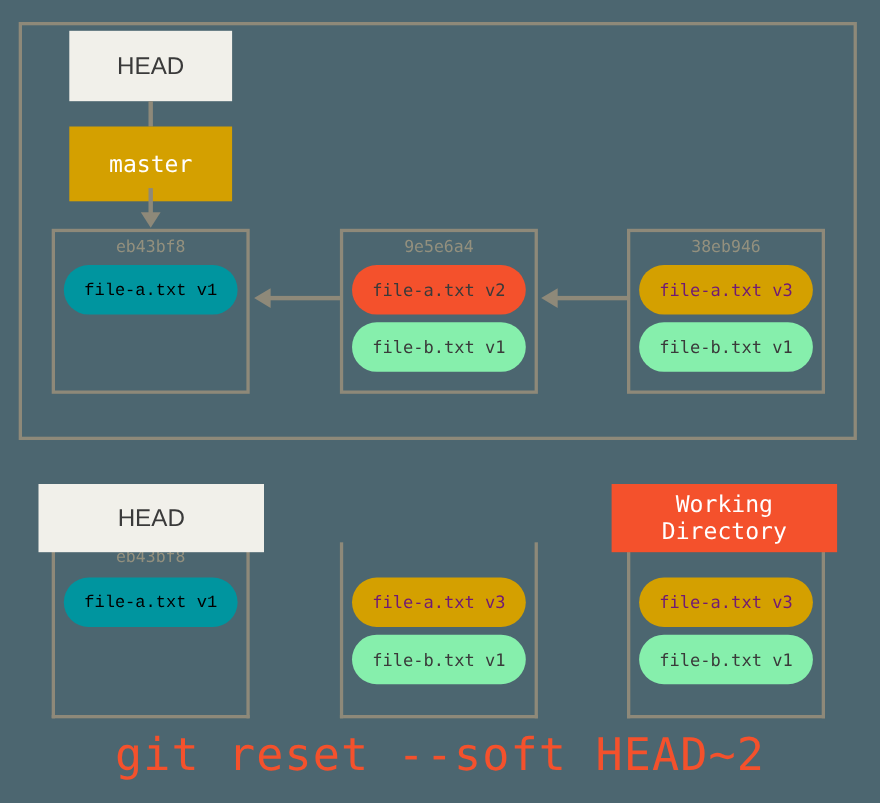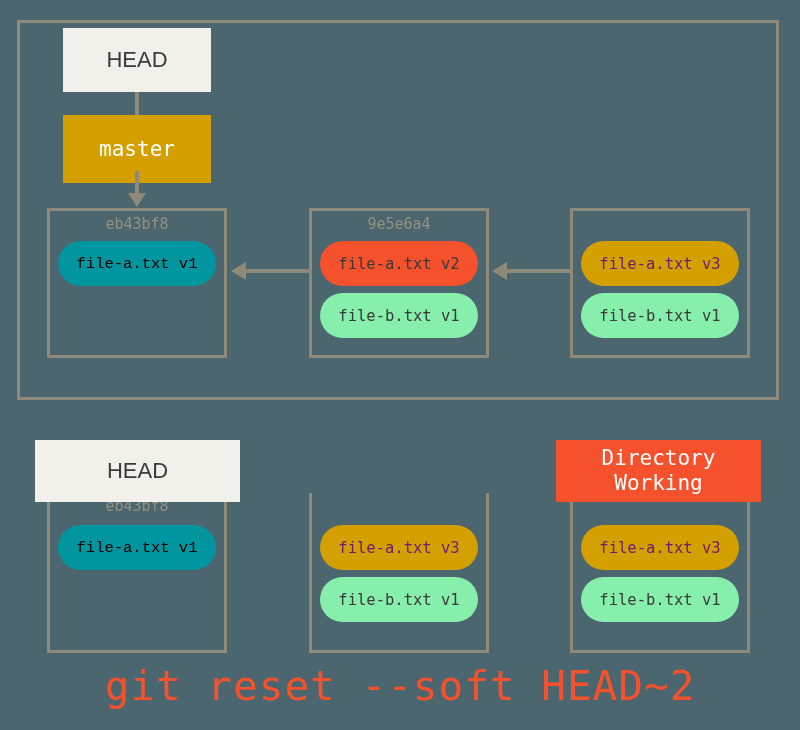--- a/index.html
+++ b/index.html
@@ -211,20 +211,21 @@
   <div class="commit-box" style="left:309px;padding-left:24px;">
     <div class="commit-hash">9e5e6a4</div>
     <div class="pill pill-red slot1">file-a.txt v2</div>
     <div class="pill pill-white slot2">file-b.txt v1</div>
   </div>
 
   <div class="conn-line" style="left:506px; top:269px; width:65px; height:4px;"></div>
   <div class="arrow-left" style="left:492px; top:262px;"></div>
 
   <div class="commit-box" style="left:570px;">
+    <div class="commit-hash">38eb946</div>
     <div class="pill pill-gold slot1">file-a.txt v3</div>
     <div class="pill pill-white slot2">file-b.txt v1</div>
   </div>
 
   <div class="col-body" style="left:47px;">
     <div class="col-hash">eb43bf8</div>
     <div class="pill pill-teal slot1">file-a.txt v1</div>
   </div>
   <div class="col-header hdr-head" style="left:35px; width:205px;">
     <span>HEAD</span>
@@ -234,20 +235,20 @@
     <div class="pill pill-gold slot1">file-a.txt v3</div>
     <div class="pill pill-white slot2">file-b.txt v1</div>
   </div>
 
   <div class="col-body" style="left:570px;">
     <div class="pill pill-gold slot1">file-a.txt v3</div>
     <div class="pill pill-white slot2">file-b.txt v1</div>
   </div>
   <div class="col-header hdr-wd" style="left:556px; width:205px;">
     <div>
+      <div>Working</div>
       <div>Directory</div>
-      <div>Working</div>
     </div>
   </div>
 
   <div class="command">git reset --soft HEAD~2</div>
 
 </div>
 
 </body></html>

